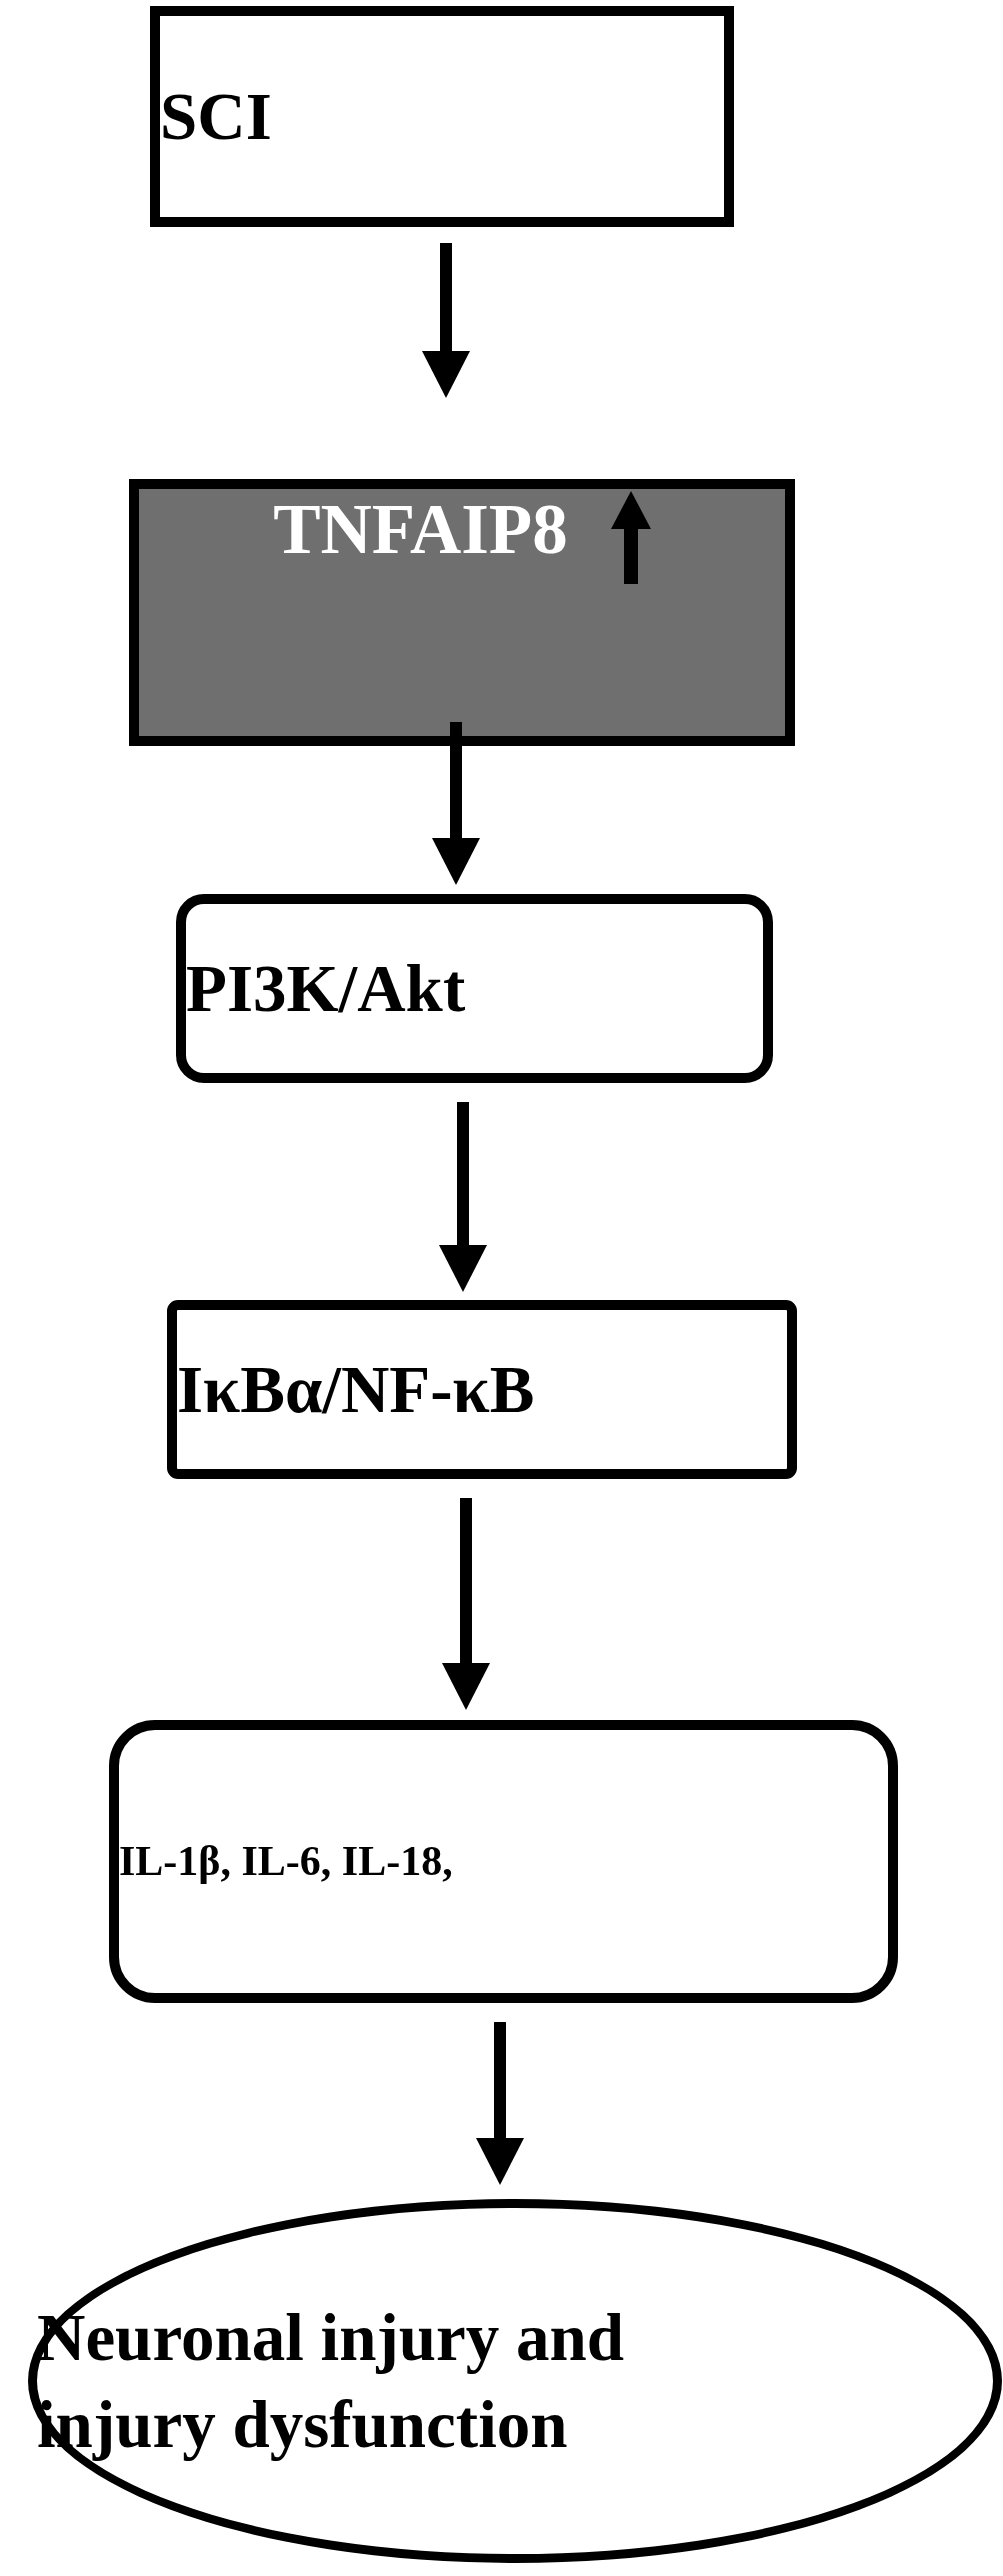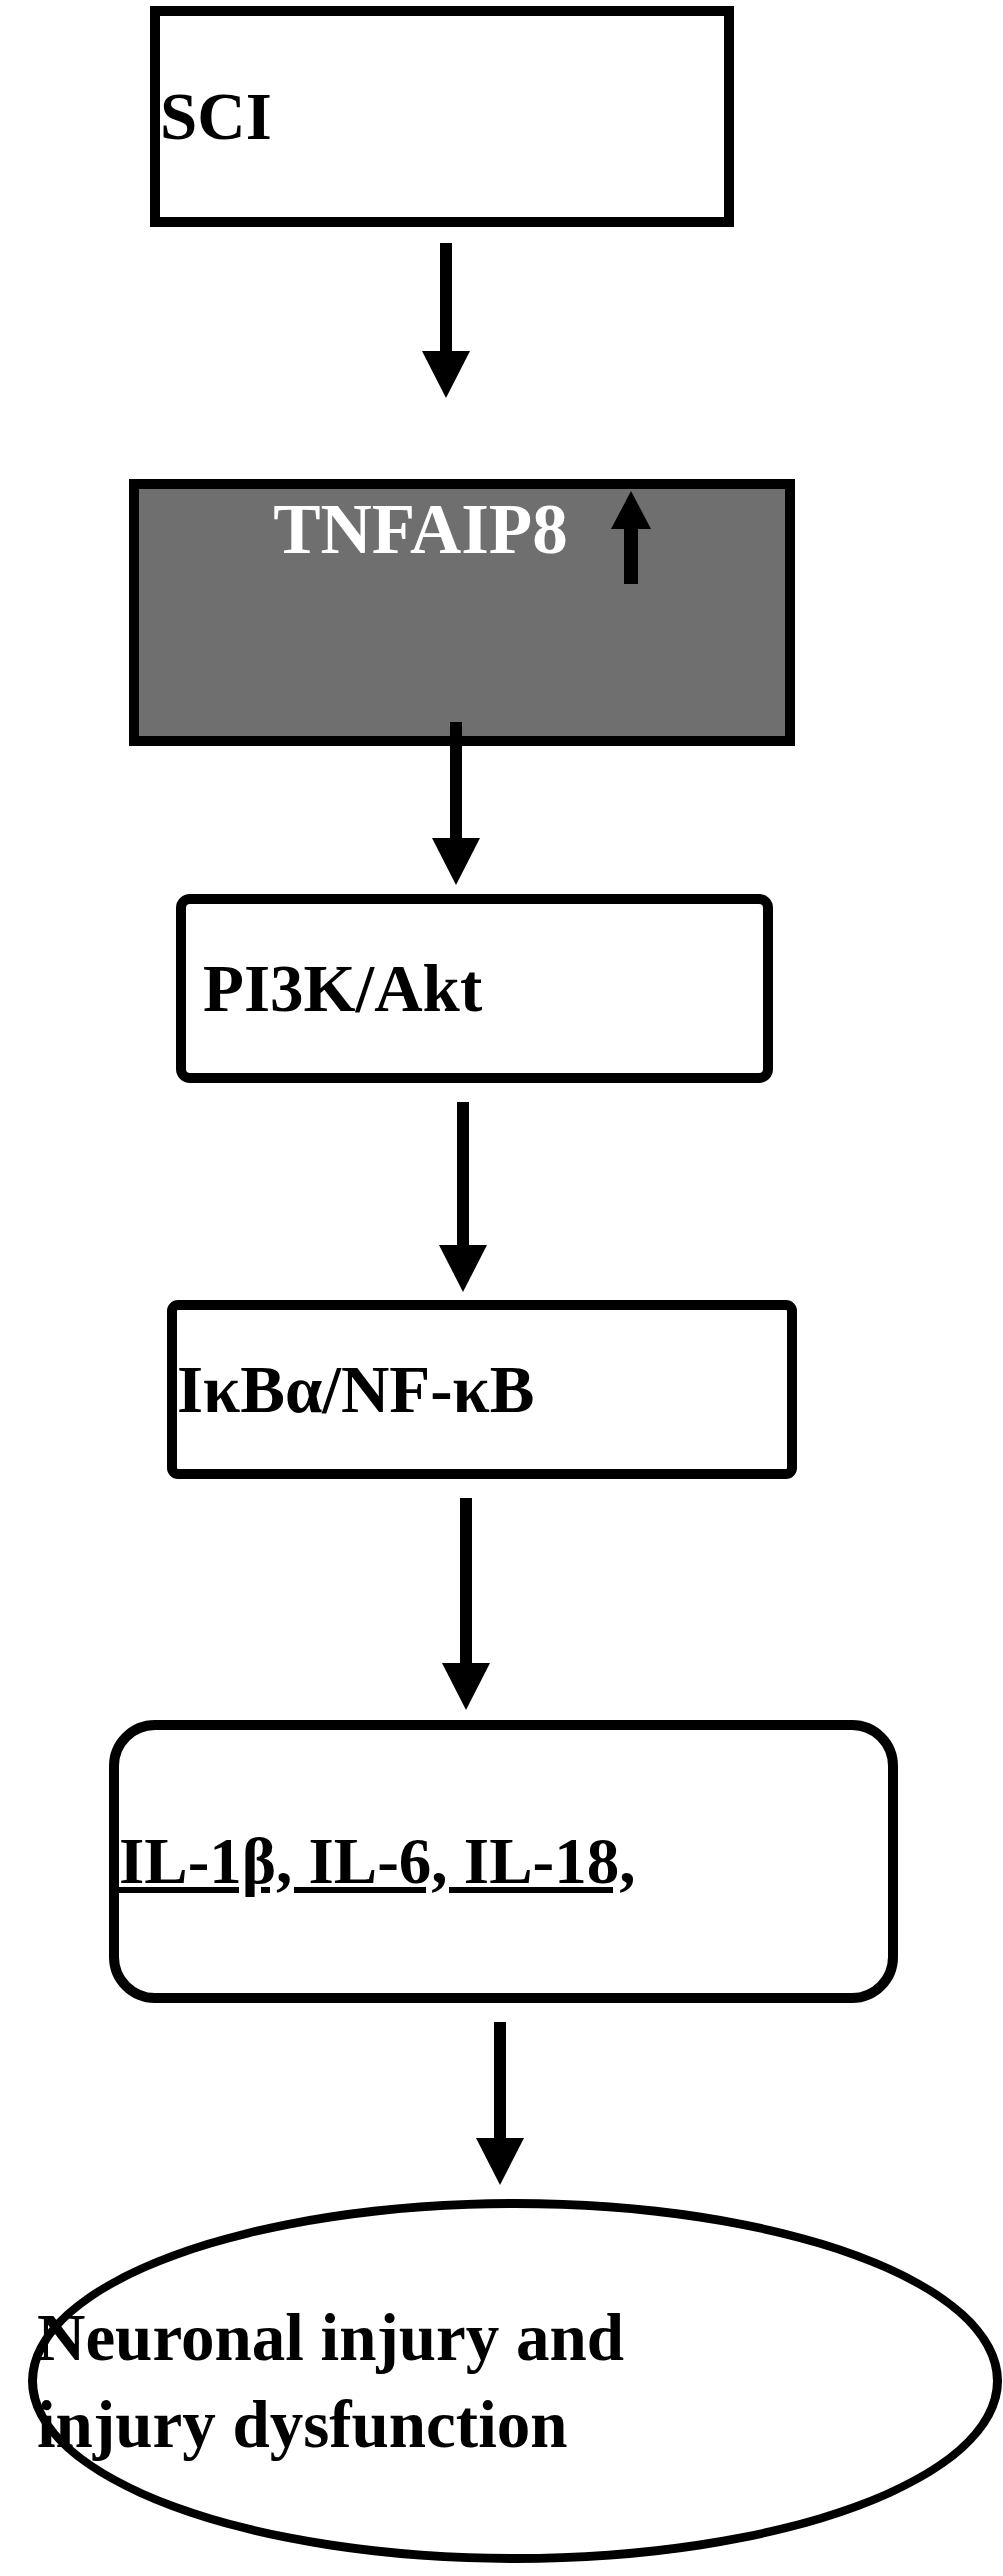--- a/index.html
+++ b/index.html
@@ -27,25 +27,25 @@
   .node .label{display:block;}
   
   .n-sci{left:150px;top:5.8px;width:584px;height:221px;font-size:67px;}
   
   .n-tnfaip8{
     left:129px;top:437px;width:666px;height:267px;
     background:#6f6f6f;color:#ffffff;font-size:71px;
     flex-direction:row;gap:43px;margin-top:42px;
   }
   
-  .n-pi3k{left:176px;top:894px;width:597px;height:189px;border-radius:14px;font-size:67px;padding-left:17px;}
+  .n-pi3k{left:176px;top:894px;width:597px;height:189px;border-radius:28px;font-size:67px;}
   
   .n-ikb{left:167px;top:1300px;width:630px;height:179px;border-radius:11px;font-size:67px;}
   
-  .n-il{left:109px;top:1720px;width:789px;height:283px;border-radius:46px;font-size:65px;line-height:1.32;text-decoration:underline;}
+  .n-il{left:109px;top:1720px;width:789px;height:283px;border-radius:46px;font-size:42px;line-height:1.32;}
   
   .n-outcome{
     left:28px;top:2199px;width:974px;height:364px;
     border-radius:50%;border-width:9.2px;
     font-size:67px;line-height:1.3;
   }
   
   .arrow{
     position:absolute;
     width:48px;

